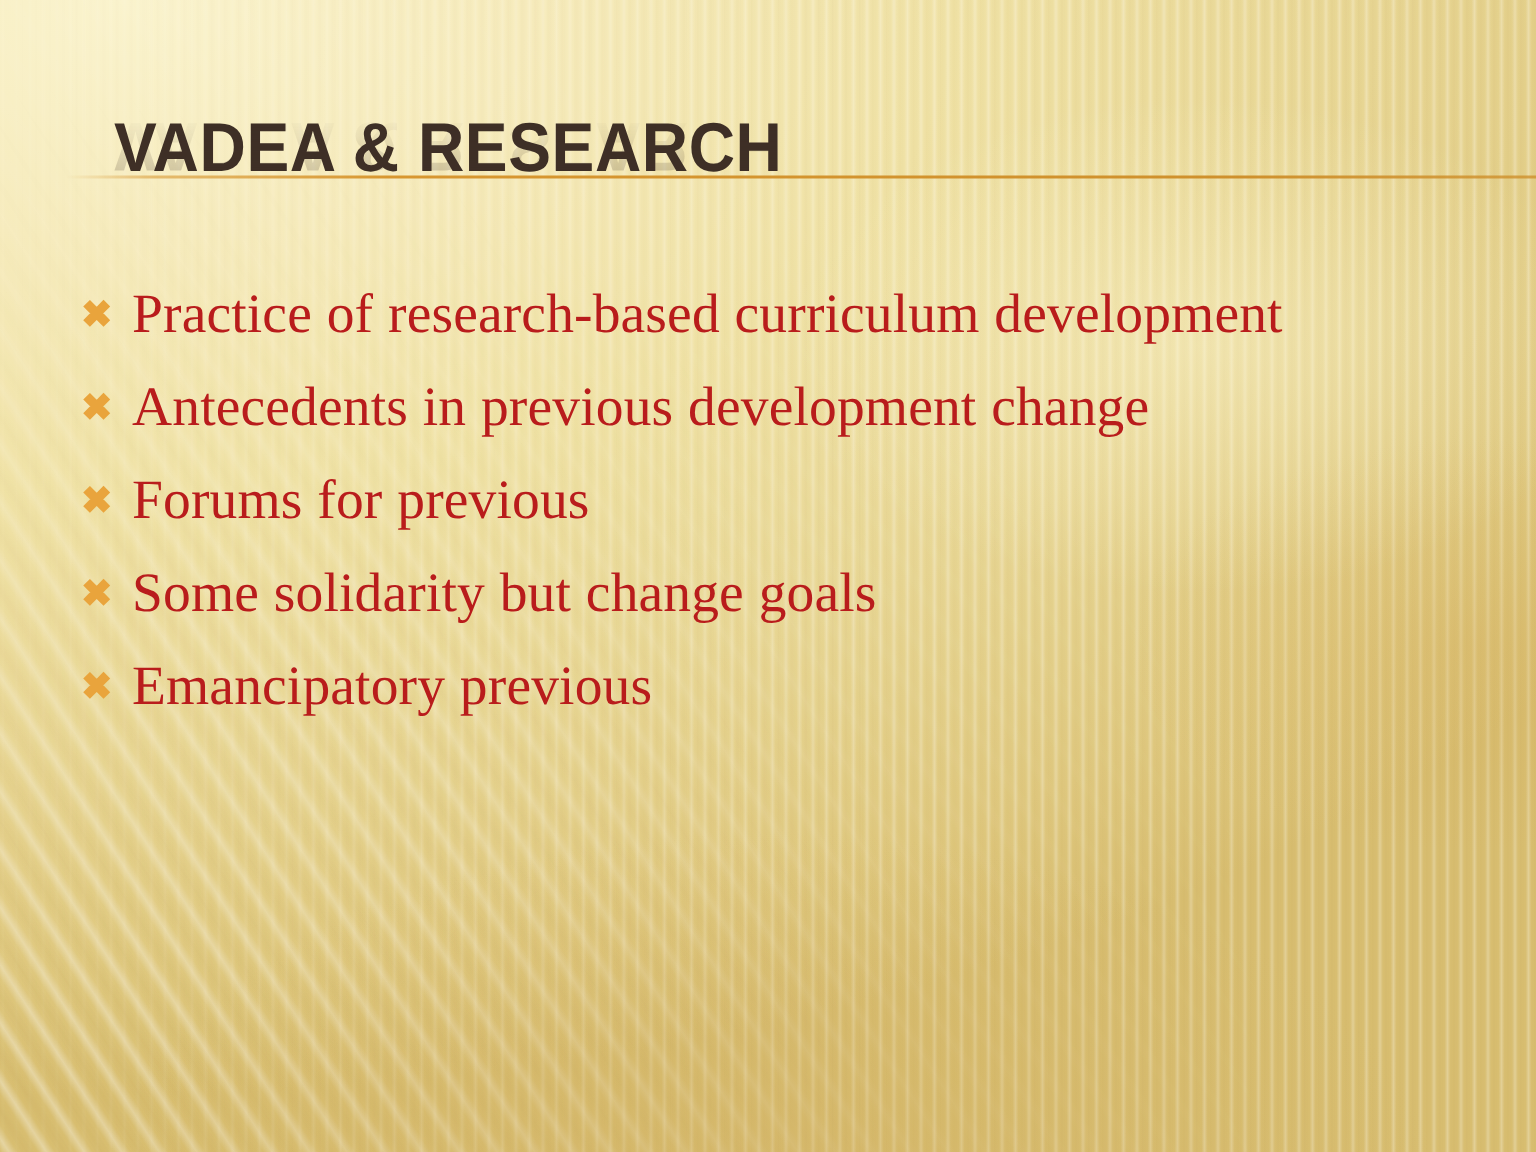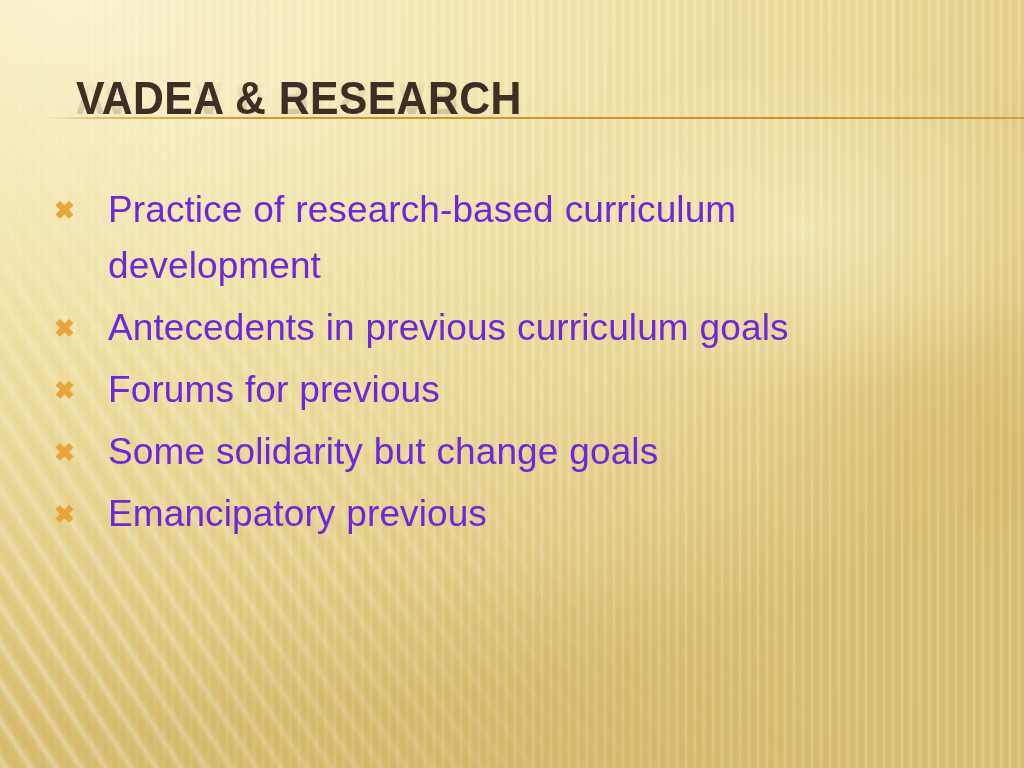--- a/index.html
+++ b/index.html
@@ -158,27 +158,26 @@
     font-size: 25px;
     line-height: 56px;
     font-weight: bold;
     text-align: left;
     padding-left: 2px;
     user-select: none;
   }
 
   .bullet-text {
     flex: 1 1 auto;
-    color: #6d28d9;
-    font-family: Liberation Sans, sans-serif;
+    color: #b91c1c;
+    font-family: Liberation Serif, serif;
     font-size: 37px;
     line-height: 56px;
     letter-spacing: 0.1px;
     word-spacing: 0.5px;
-    margin-left: 20px;
   }
 </style>
 </head>
 <body>
 
 <div id="slide">
 
   <div class="bg-base"></div>
   <div class="bg-vstripes"></div>
   <div class="bg-diag"></div>
@@ -193,21 +192,21 @@
 
   <ul class="body-list">
 
     <li class="bullet-row">
       <span class="bullet-marker">✖</span>
       <span class="bullet-text">Practice of research-based curriculum development</span>
     </li>
 
     <li class="bullet-row">
       <span class="bullet-marker">✖</span>
-      <span class="bullet-text">Antecedents in previous curriculum goals</span>
+      <span class="bullet-text">Antecedents in previous development change</span>
     </li>
 
     <li class="bullet-row">
       <span class="bullet-marker">✖</span>
       <span class="bullet-text">Forums for previous</span>
     </li>
 
     <li class="bullet-row">
       <span class="bullet-marker">✖</span>
       <span class="bullet-text">Some solidarity but change goals</span>

